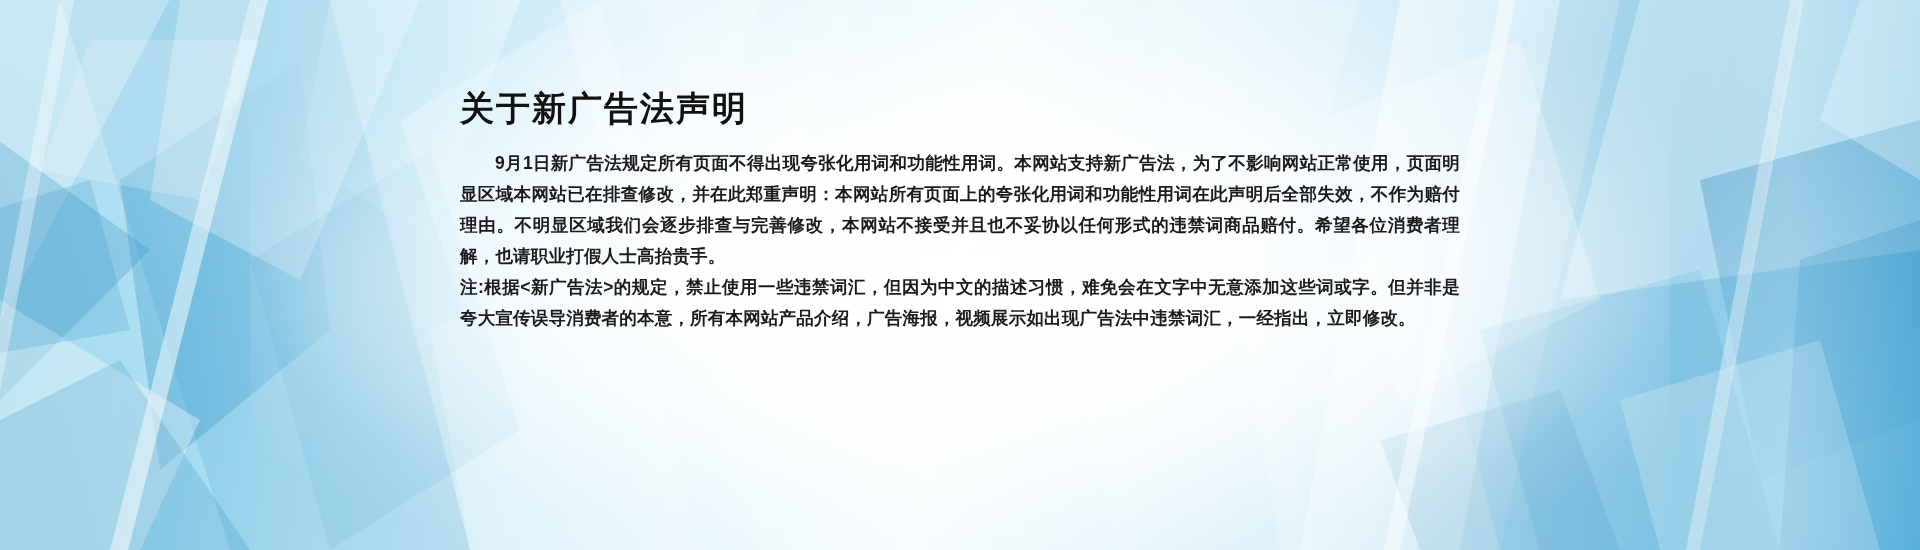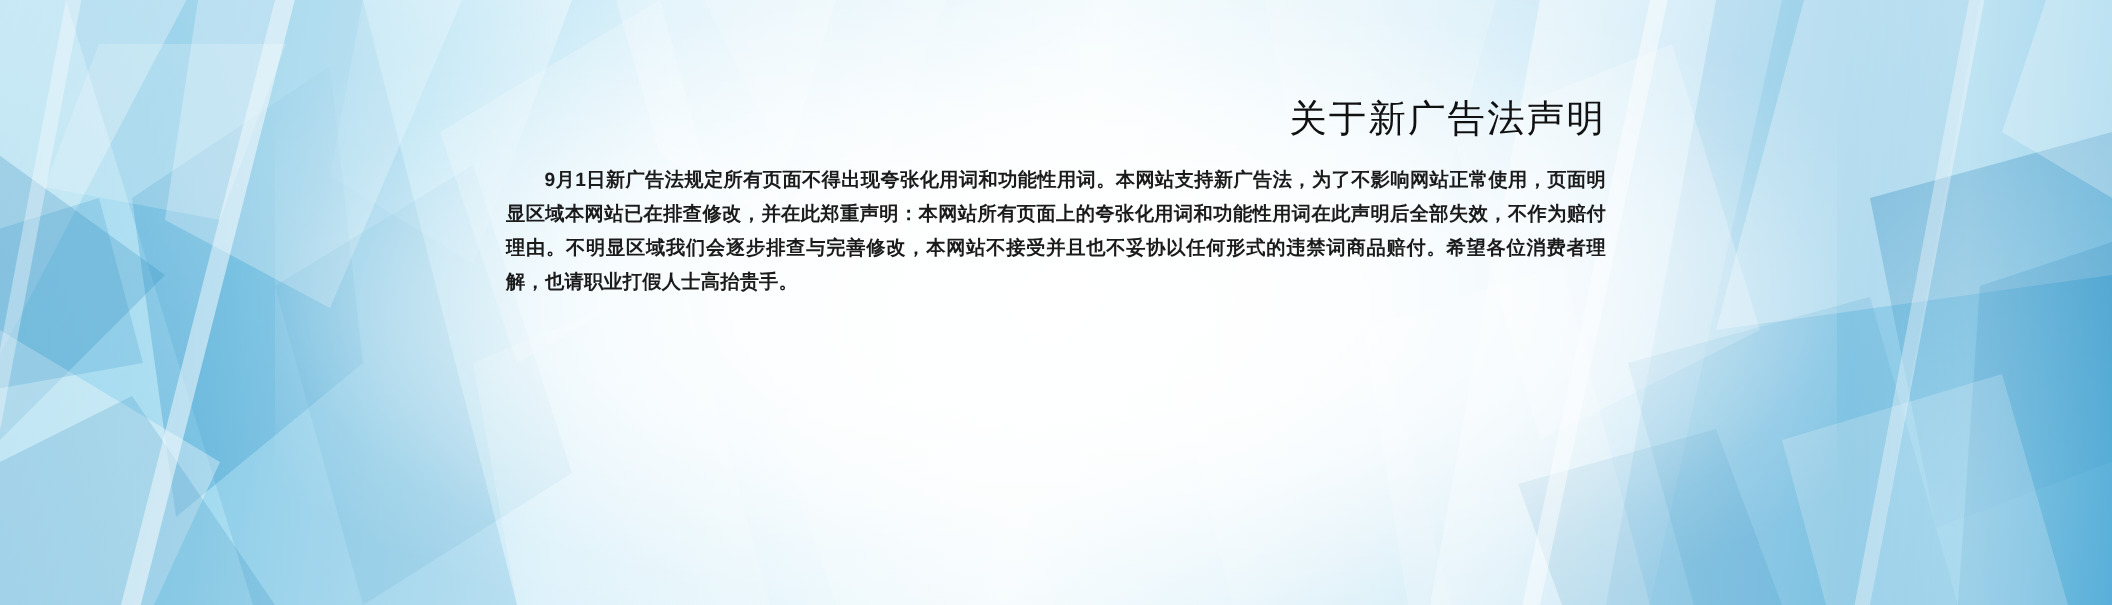--- a/index.html
+++ b/index.html
@@ -85,23 +85,23 @@
     transform: translateX(-50%);
     width: 1000px;
     height: 100%;
   }
 
   .title {
     position: absolute;
     top: 88px;
     left: 0;
     width: 100%;
-    text-align: right;
+    text-align: left;
     font-size: 34px;
-    font-weight: normal;
+    font-weight: bold;
     letter-spacing: 2px;
     color: #111111;
     line-height: 1.2;
     white-space: nowrap;
   }
 
   .body-block {
     position: absolute;
     top: 148px;
     left: 0;
@@ -192,16 +192,17 @@
   </div>
 
   <div class="right-haze"></div>
   <div class="glow"></div>
 
   <div class="content">
     <div class="title">关于新广告法声明</div>
 
     <div class="body-block">
       <p class="para indented">9月1日新广告法规定所有页面不得出现夸张化用词和功能性用词。本网站支持新广告法，为了不影响网站正常使用，页面明显区域本网站已在排查修改，并在此郑重声明：本网站所有页面上的夸张化用词和功能性用词在此声明后全部失效，不作为赔付理由。不明显区域我们会逐步排查与完善修改，本网站不接受并且也不妥协以任何形式的违禁词商品赔付。希望各位消费者理解，也请职业打假人士高抬贵手。</p>
+      <p class="para">注:根据&lt;新广告法&gt;的规定，禁止使用一些违禁词汇，但因为中文的描述习惯，难免会在文字中无意添加这些词或字。但并非是夸大宣传误导消费者的本意，所有本网站产品介绍，广告海报，视频展示如出现广告法中违禁词汇，一经指出，立即修改。</p>
     </div>
   </div>
 
 </div>
 
 </body></html>

